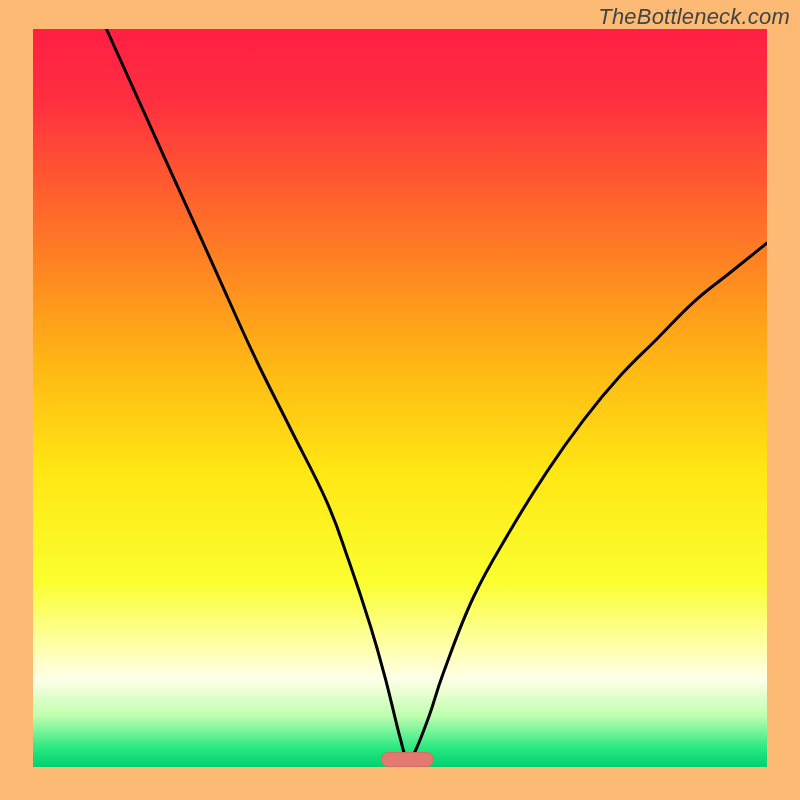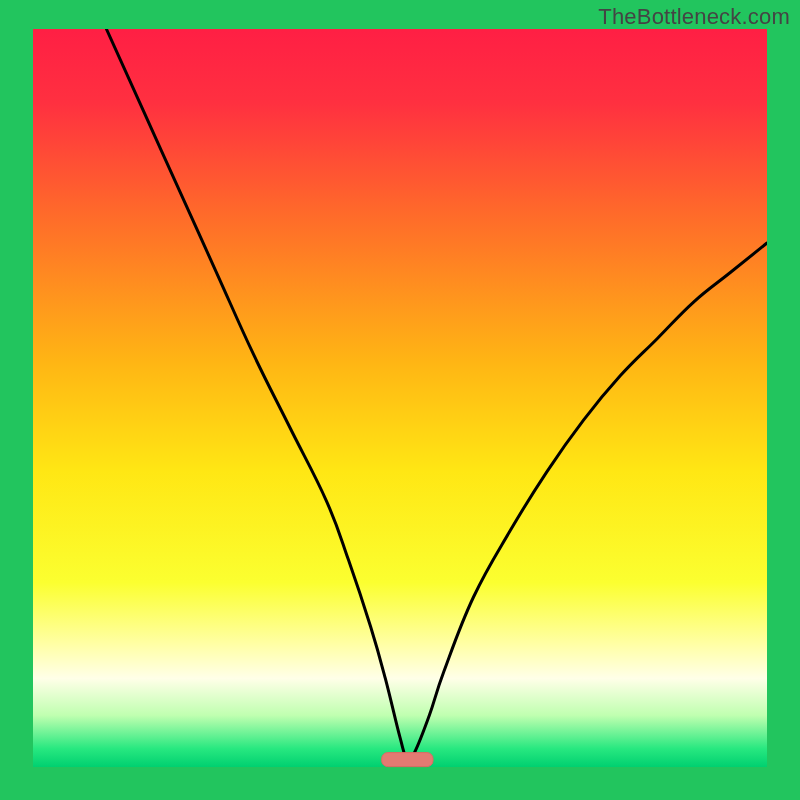--- a/index.html
+++ b/index.html
@@ -8,21 +8,22 @@
     width: 800px;
     height: 800px;
     background: #000;
     overflow: hidden;
     font-family: Arial, Helvetica, sans-serif;
   }
   .frame {
     position: relative;
     width: 800px;
     height: 800px;
-    background: #22c55e;
+    background: #fdba74;
+    font-style: italic;
   }
   .attribution {
     position: absolute;
     top: 4px;
     right: 10px;
     color: #444;
     font-size: 22px;
     letter-spacing: 0.2px;
     font-weight: 400;
     z-index: 5;

